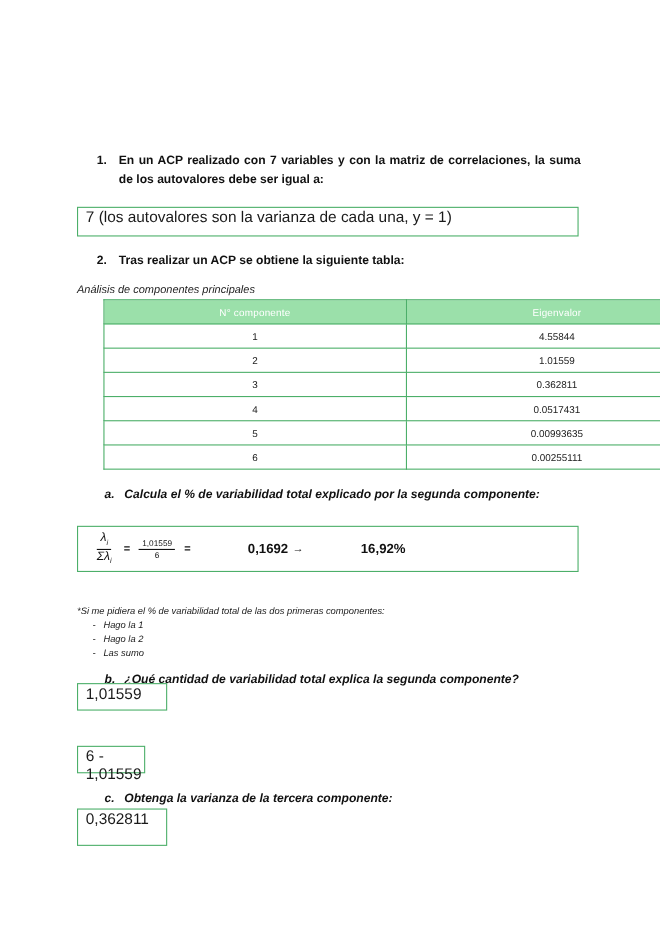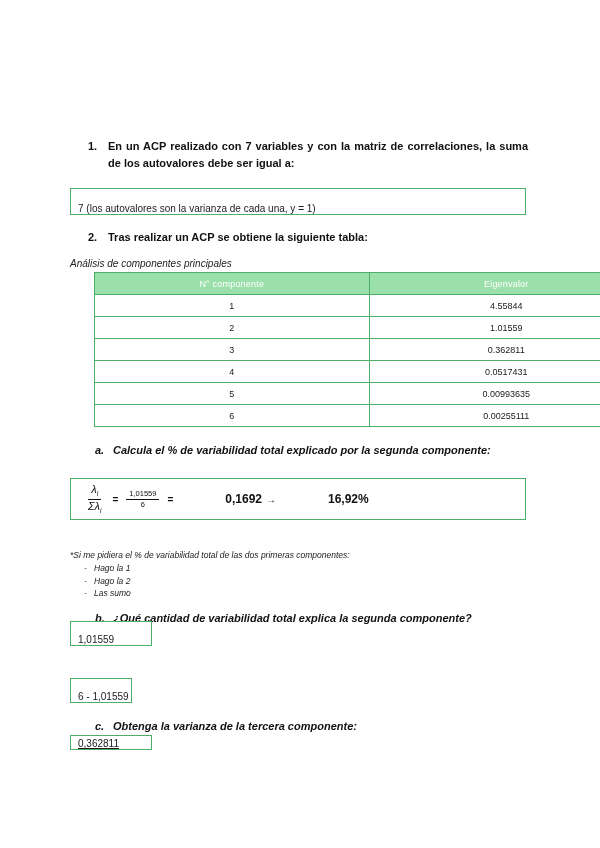--- a/index.html
+++ b/index.html
@@ -66,23 +66,23 @@
     text-justify: inter-word;
   }
 
   
   .ans-box {
     position: absolute;
     border: 1.2px solid #4caf69;
     box-sizing: border-box;
     background: #ffffff;
     display: flex;
-    align-items: flex-end;
+    align-items: flex-start;
     padding-left: 7px;
-    font-size: 10px;
+    font-size: 14px;
     color: #1a1a1a;
   }
 
   
   .table-caption {
     position: absolute;
     left: 70px;
     top: 258px;
     font-size: 10px;
     font-style: italic;
@@ -329,17 +329,17 @@
 
   <div class="ans-box" style="left:70px; top:678px; width:62px; height:25px;">
     <span>6 - 1,01559</span>
   </div>
 
   <div class="sub-q" style="left:95px; top:720px;">
     <span class="sub-letter">c.</span>
     <span>Obtenga la varianza de la tercera componente:</span>
   </div>
 
-  <div class="ans-box" style="left:70px; top:735px; width:82px; height:15px;text-decoration:underline;">
+  <div class="ans-box" style="left:70px; top:735px; width:82px; height:34px;">
     <span>0,362811</span>
   </div>
 
 </div>
 
 </body></html>

